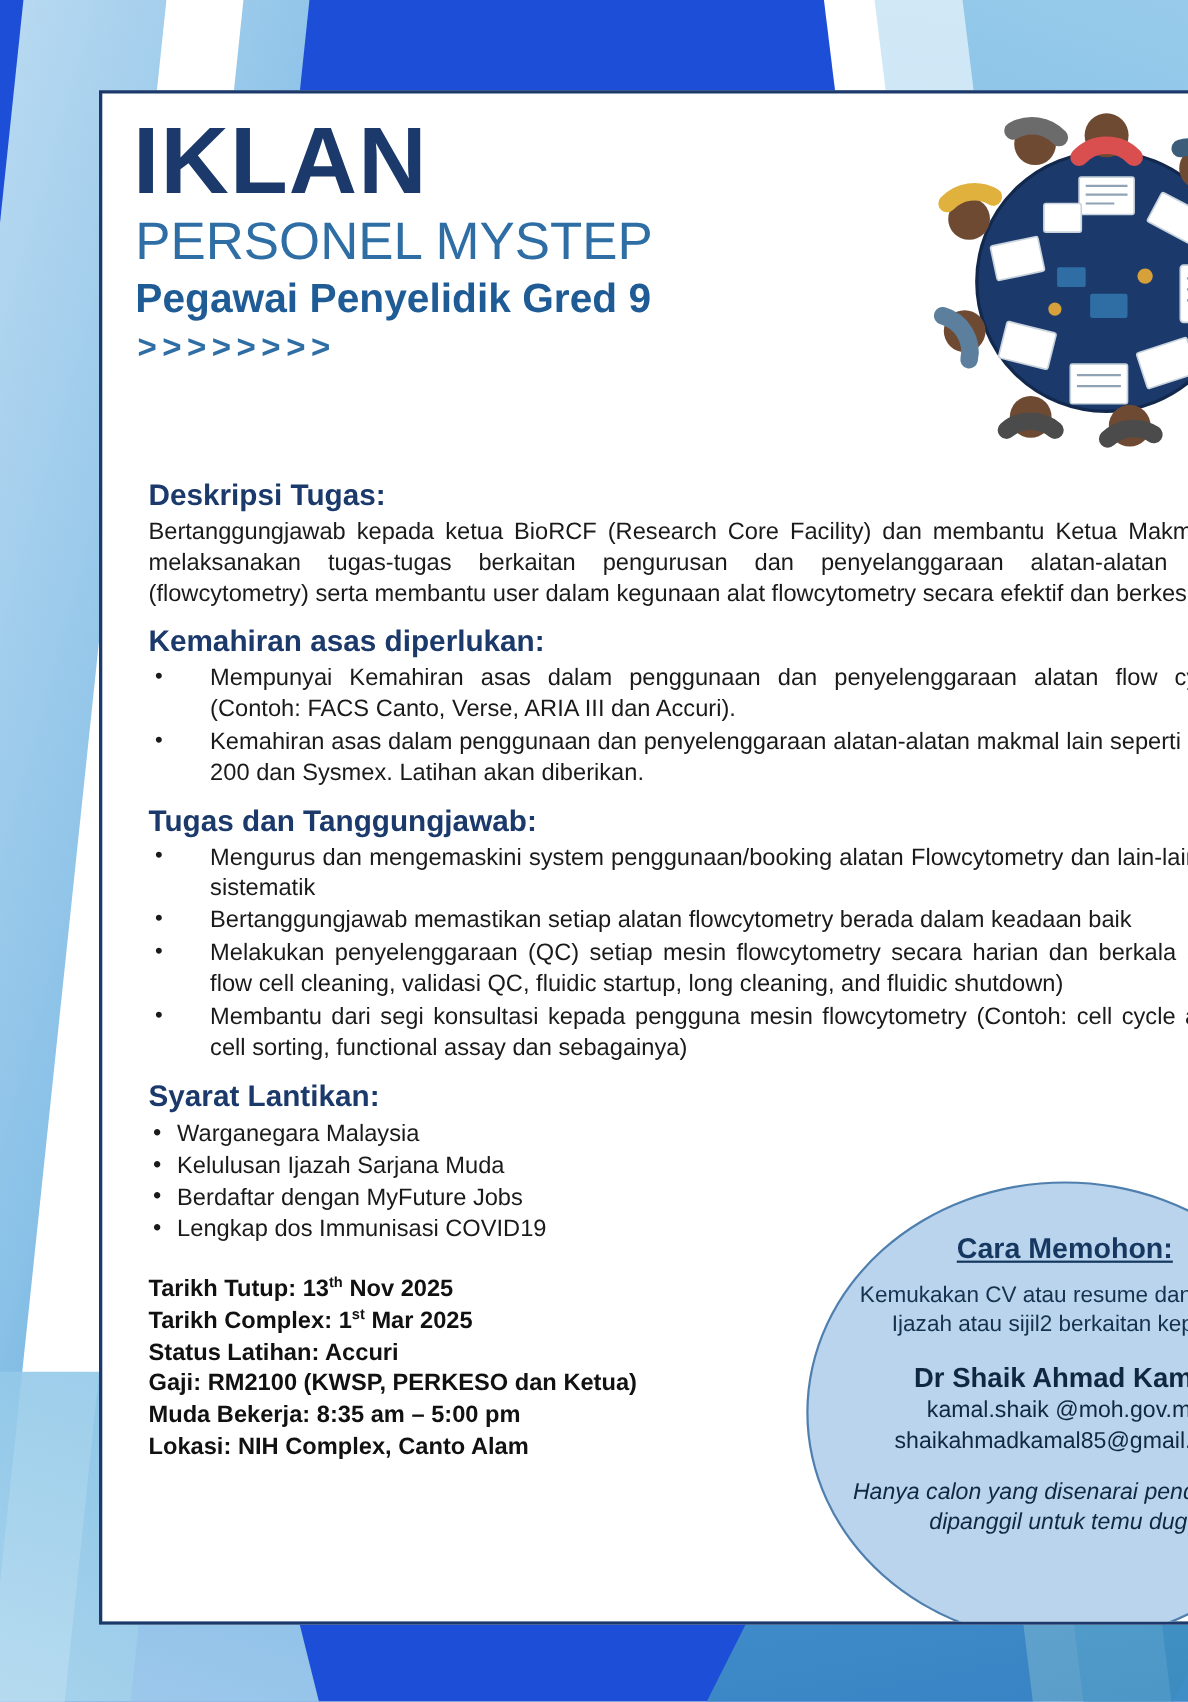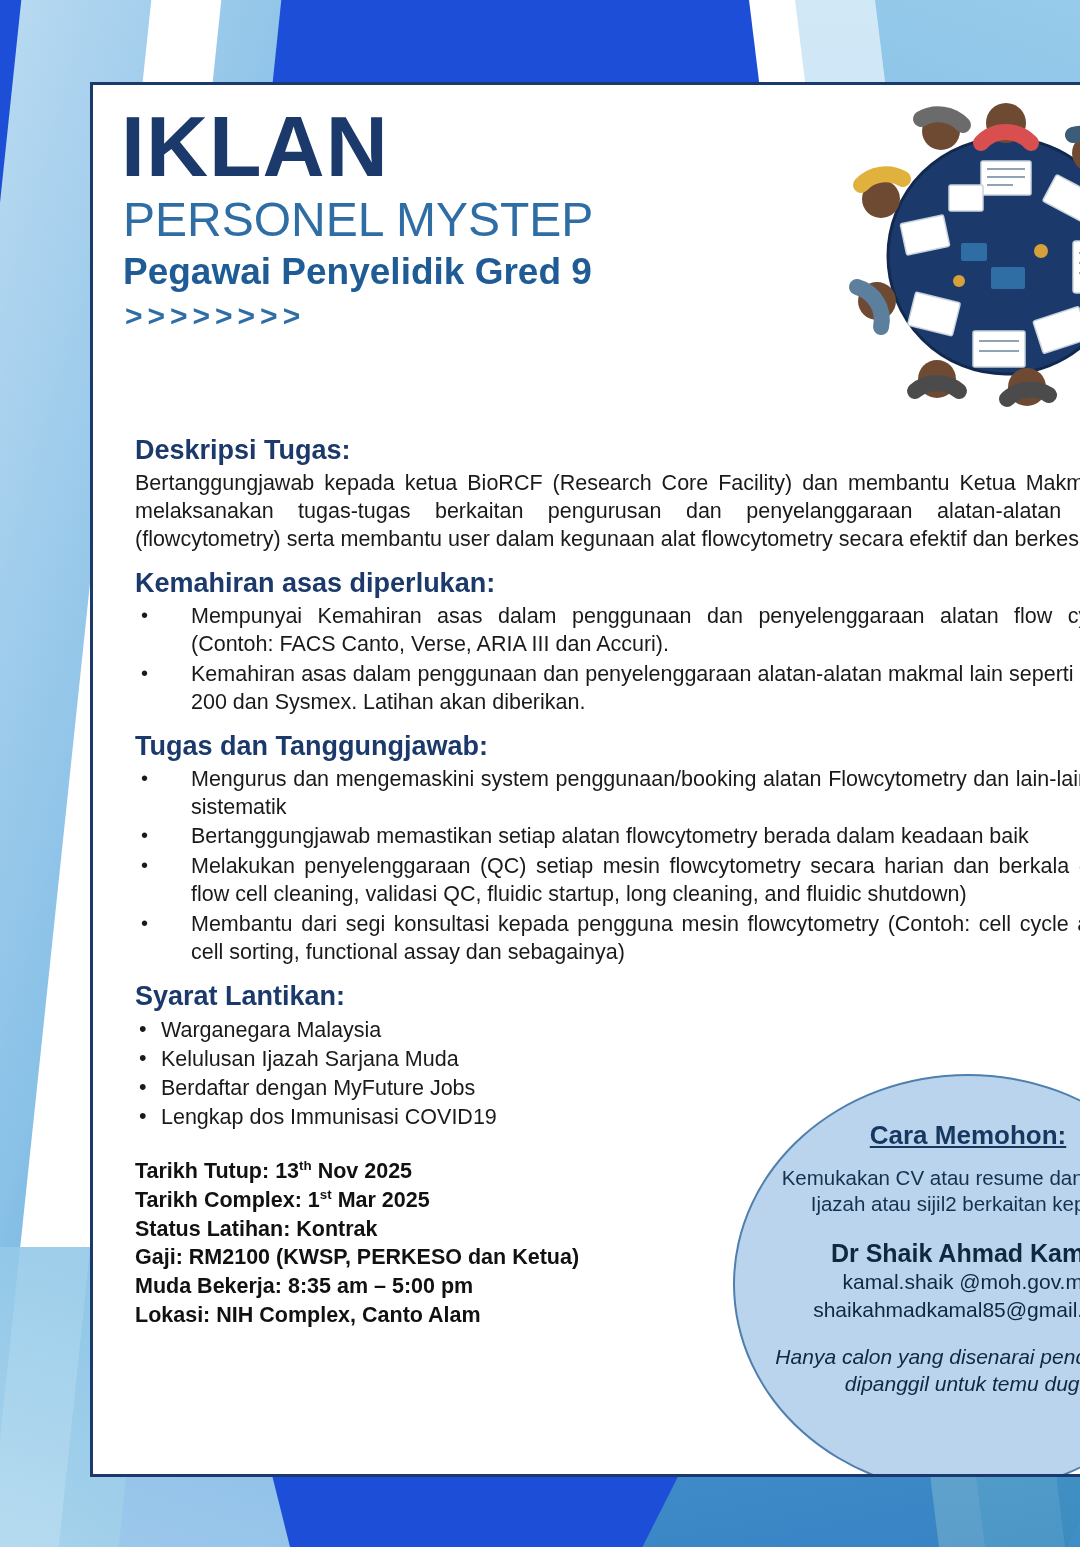--- a/index.html
+++ b/index.html
@@ -353,21 +353,21 @@
           <div>
             <span>Tarikh Tutup:</span>
             <span>13</span><sup>th</sup><span> Nov 2025</span>
           </div>
           <div>
             <span>Tarikh Complex:</span>
             <span>1</span><sup>st</sup><span> Mar 2025</span>
           </div>
           <div>
             <span>Status Latihan:</span>
-            <span>Kontrak</span>
+            <span>Accuri</span>
           </div>
           <div>
             <span>Gaji:</span>
             <span>RM2100 (KWSP, PERKESO dan Ketua)</span>
           </div>
           <div>
             <span>Muda Bekerja:</span>
             <span>8:35 am – 5:00 pm</span>
           </div>
           <div>

